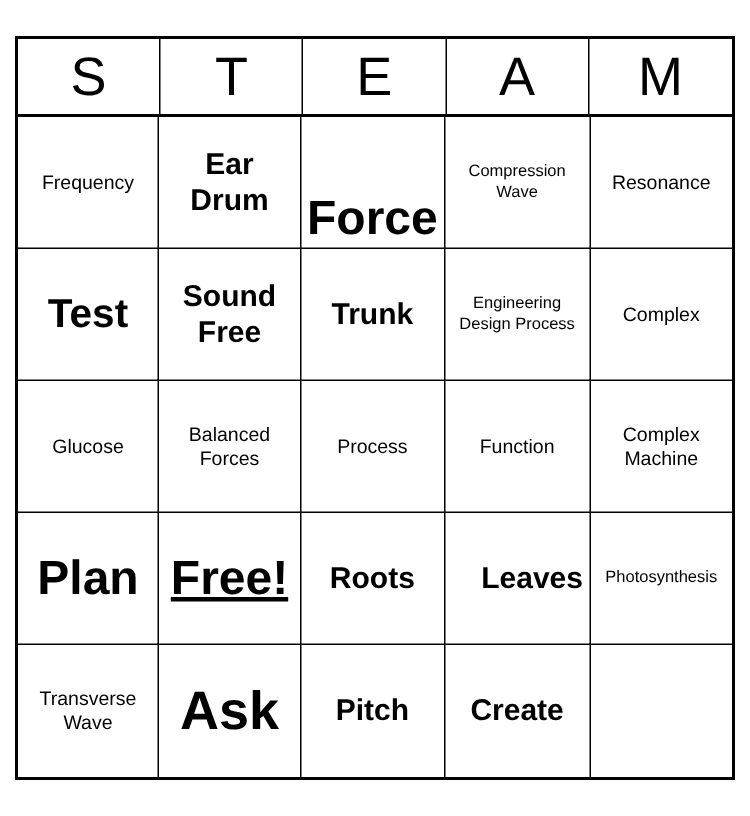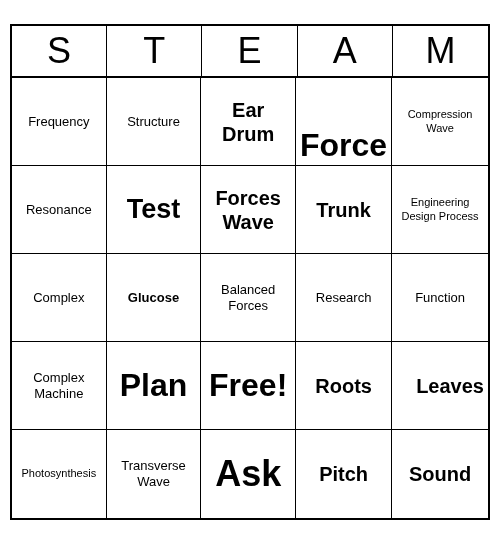--- a/index.html
+++ b/index.html
@@ -61,85 +61,82 @@
     <div class="header-cell">T</div>
     <div class="header-cell">E</div>
     <div class="header-cell">A</div>
     <div class="header-cell">M</div>
   </div>
   <div class="grid" id="bingo-grid">
   <div class="cell">
         <span style="font-size: 13px; font-weight: normal; text-align: center; line-height: 1.2;">Frequency</span>
       </div>
       <div class="cell">
-        <span style="font-size: 13px; font-weight: normal; text-align: center; line-height: 1.2;">Structure</span>
-      </div>
-      <div class="cell">
         <span style="font-size: 20px; font-weight: bold; text-align: center; line-height: 1.2;">Ear Drum</span>
       </div>
       <div class="cell">
         <span style="font-size: 32px; font-weight: bold; text-align: center; line-height: 1.2; margin-top: 48px;">Force</span>
       </div>
       <div class="cell">
         <span style="font-size: 11px; font-weight: normal; text-align: center; line-height: 1.2;">Compression Wave</span>
       </div>
       <div class="cell">
         <span style="font-size: 13px; font-weight: normal; text-align: center; line-height: 1.2;">Resonance</span>
       </div>
       <div class="cell">
         <span style="font-size: 27px; font-weight: bold; text-align: center; line-height: 1.2;">Test</span>
       </div>
       <div class="cell">
-        <span style="font-size: 20px; font-weight: bold; text-align: center; line-height: 1.2;">Forces Wave</span>
+        <span style="font-size: 20px; font-weight: bold; text-align: center; line-height: 1.2;">Sound Free</span>
       </div>
       <div class="cell">
         <span style="font-size: 20px; font-weight: bold; text-align: center; line-height: 1.2;">Trunk</span>
       </div>
       <div class="cell">
         <span style="font-size: 11px; font-weight: normal; text-align: center; line-height: 1.2;">Engineering Design Process</span>
       </div>
       <div class="cell">
         <span style="font-size: 13px; font-weight: normal; text-align: center; line-height: 1.2;">Complex</span>
       </div>
       <div class="cell">
-        <span style="font-size: 13px; font-weight: bold; text-align: center; line-height: 1.2;">Glucose</span>
+        <span style="font-size: 13px; font-weight: normal; text-align: center; line-height: 1.2;">Glucose</span>
       </div>
       <div class="cell">
         <span style="font-size: 13px; font-weight: normal; text-align: center; line-height: 1.2;">Balanced Forces</span>
       </div>
       <div class="cell">
-        <span style="font-size: 13px; font-weight: normal; text-align: center; line-height: 1.2;">Research</span>
+        <span style="font-size: 13px; font-weight: normal; text-align: center; line-height: 1.2;">Process</span>
       </div>
       <div class="cell">
         <span style="font-size: 13px; font-weight: normal; text-align: center; line-height: 1.2;">Function</span>
       </div>
       <div class="cell">
         <span style="font-size: 13px; font-weight: normal; text-align: center; line-height: 1.2;">Complex Machine</span>
       </div>
       <div class="cell">
         <span style="font-size: 32px; font-weight: bold; text-align: center; line-height: 1.2;">Plan</span>
       </div>
       <div class="cell">
-        <span style="font-size: 32px; font-weight: bold; text-align: center; line-height: 1.2;">Free!</span>
+        <span style="font-size: 32px; font-weight: bold; text-align: center; line-height: 1.2; text-decoration: underline;">Free!</span>
       </div>
       <div class="cell">
         <span style="font-size: 20px; font-weight: bold; text-align: center; line-height: 1.2;">Roots</span>
       </div>
       <div class="cell">
         <span style="font-size: 20px; font-weight: bold; text-align: center; line-height: 1.2; padding-left: 20px;">Leaves</span>
       </div>
       <div class="cell">
         <span style="font-size: 11px; font-weight: normal; text-align: center; line-height: 1.2;">Photosynthesis</span>
       </div>
       <div class="cell">
         <span style="font-size: 13px; font-weight: normal; text-align: center; line-height: 1.2;">Transverse Wave</span>
       </div>
       <div class="cell">
         <span style="font-size: 36px; font-weight: bold; text-align: center; line-height: 1.2;">Ask</span>
       </div>
       <div class="cell">
         <span style="font-size: 20px; font-weight: bold; text-align: center; line-height: 1.2;">Pitch</span>
       </div>
       <div class="cell">
-        <span style="font-size: 20px; font-weight: bold; text-align: center; line-height: 1.2;">Sound</span>
+        <span style="font-size: 20px; font-weight: bold; text-align: center; line-height: 1.2;">Create</span>
       </div>
     </div>
 </div>
 
 </body></html>

